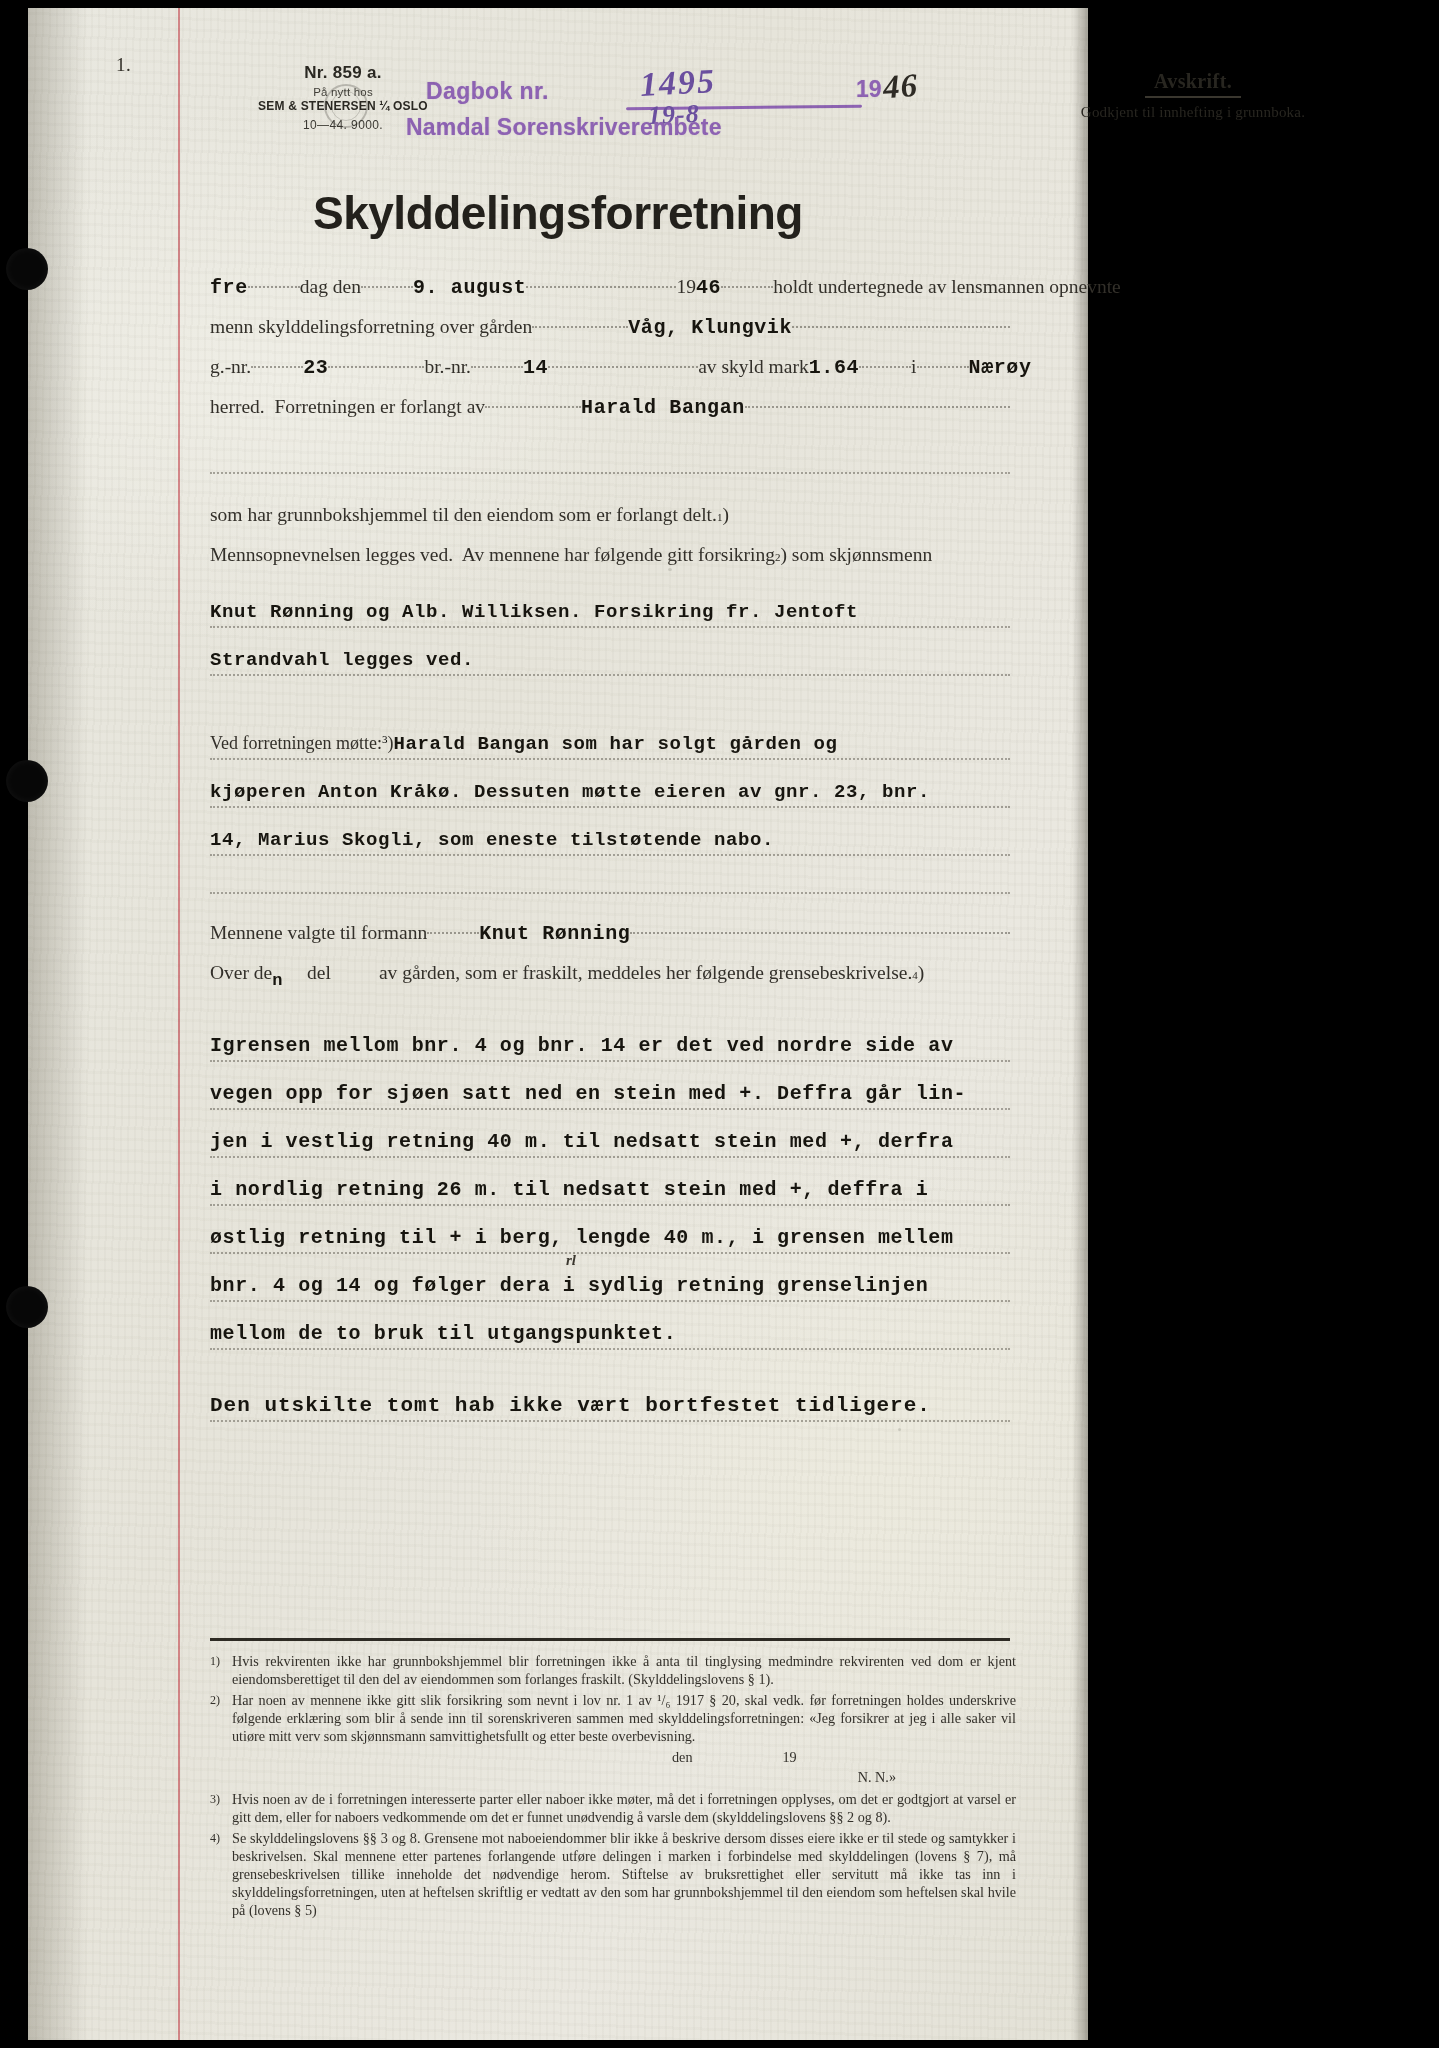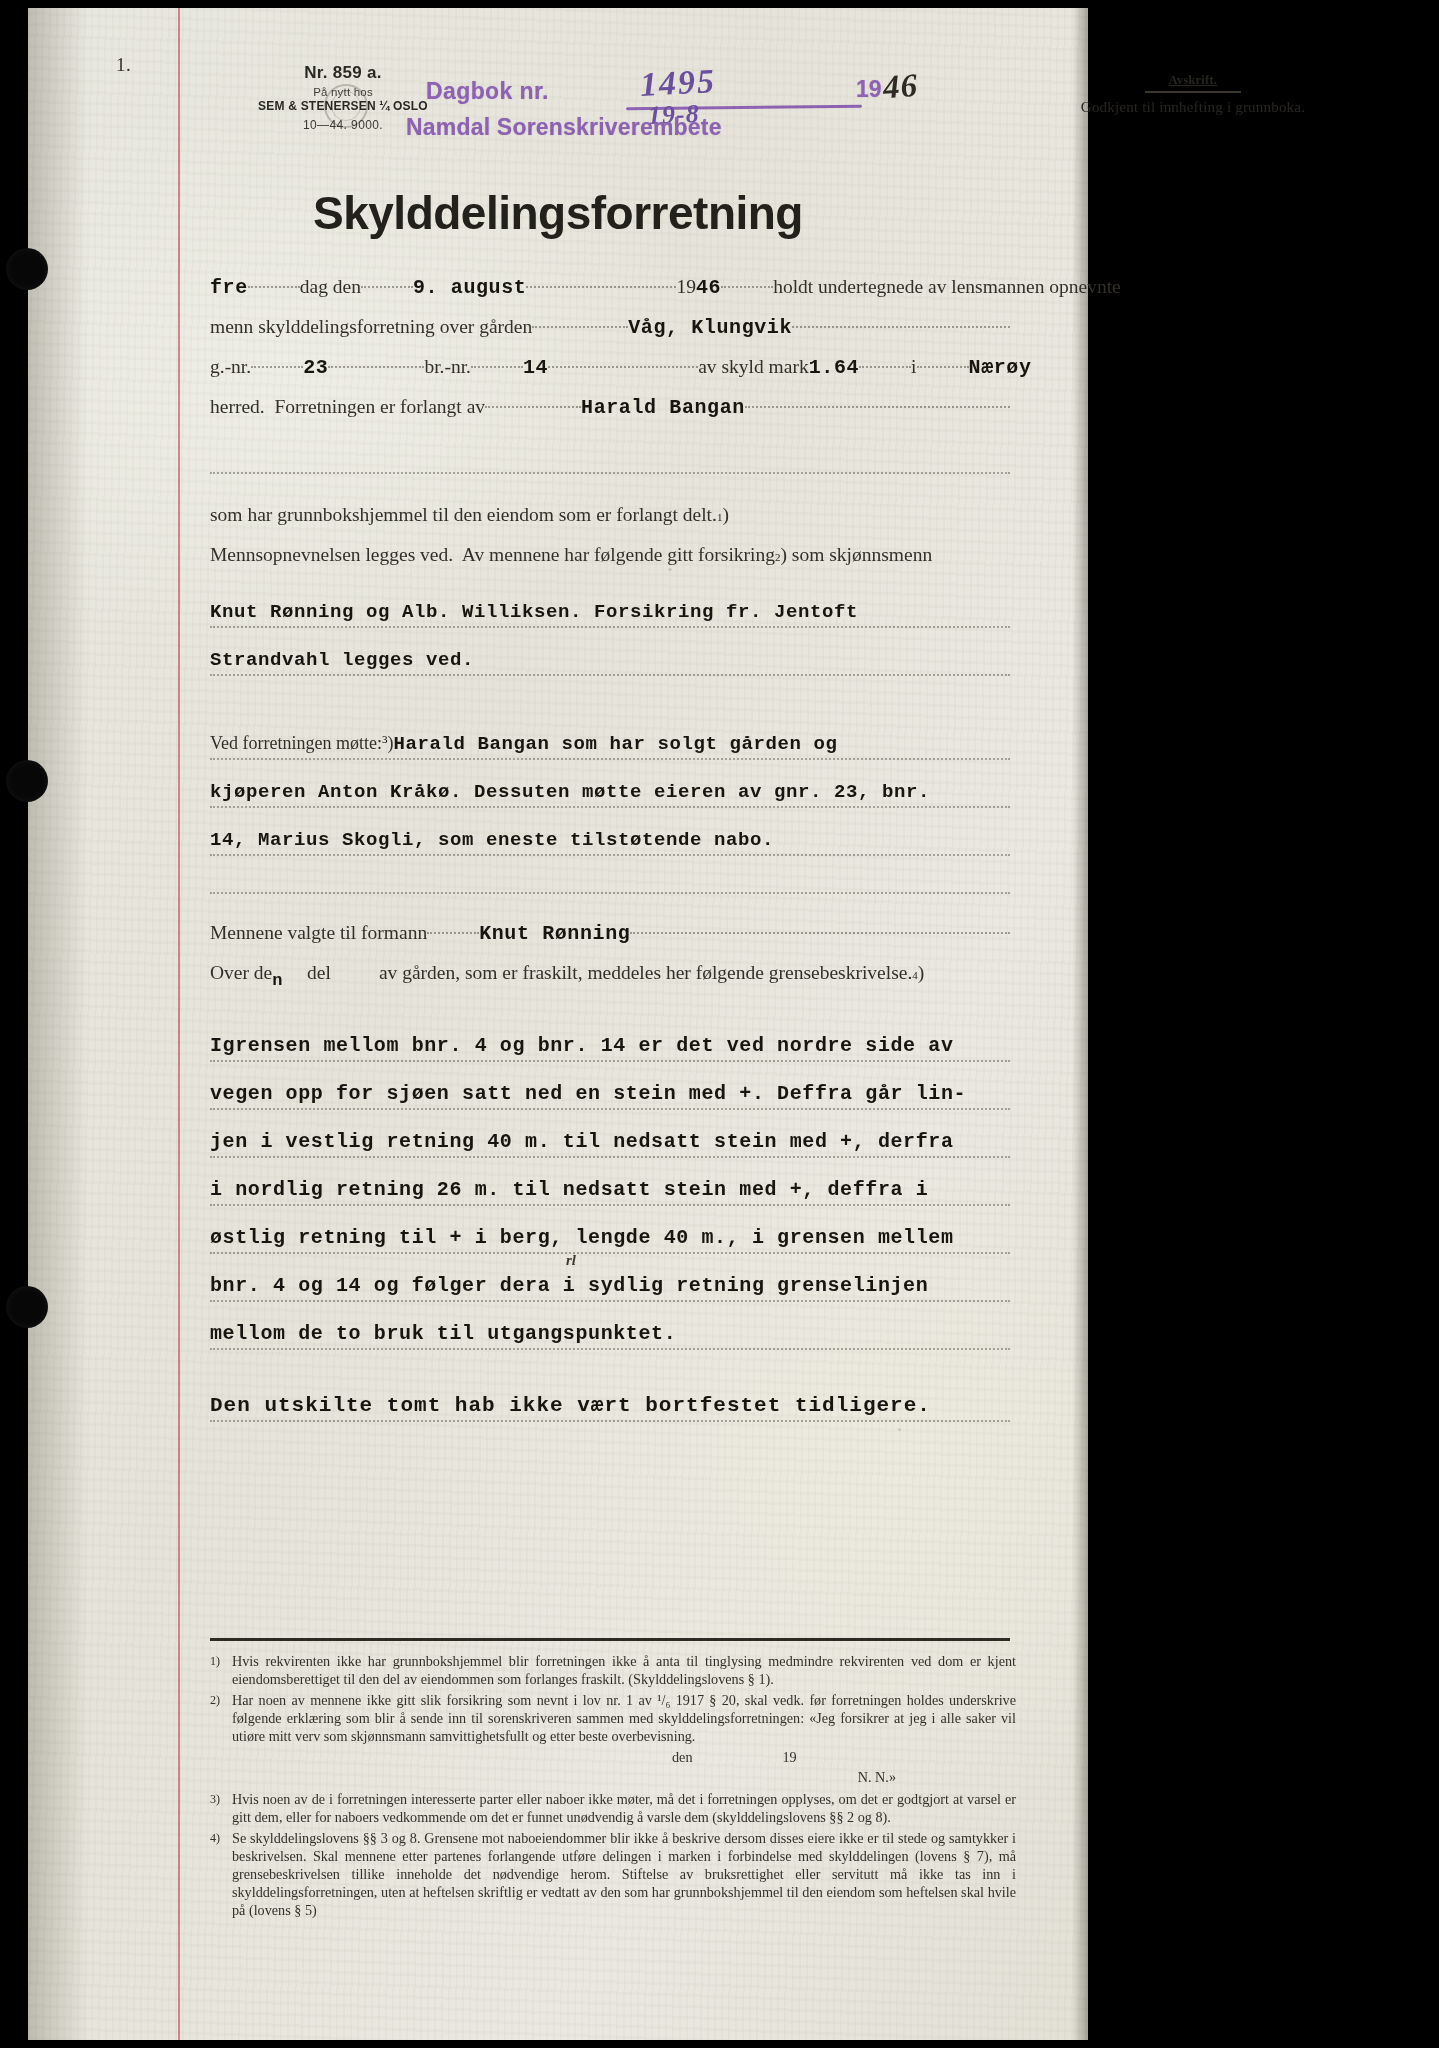--- a/index.html
+++ b/index.html
@@ -127,21 +127,21 @@
   .stamp-underline {
     position:absolute; left: 598px; top: 98px; width: 236px; height: 3px;
     background:#8e63b4; border-radius:2px; transform: rotate(-.6deg);
   }
 
   
   .avskrift {
     position:absolute; left: 1000px; top: 62px; width: 330px; text-align:center;
     font-family:"Liberation Serif", serif; color:#282620;
   }
-  .avskrift .ttl { font-size:12px; font-weight:700; letter-spacing:.4px; display:inline-block;text-decoration:underline; }
+  .avskrift .ttl { font-size:20px; font-weight:700; letter-spacing:.4px; display:inline-block; }
   .avskrift .rule { width: 96px; height:2px; background:#3a372f; margin: 3px auto 6px auto; }
   .avskrift .sub { font-size: 15px; letter-spacing:.2px; }
 
   
   .doc-title {
     position:absolute; left:0; top: 178px; width: 1060px;
     text-align:center;
     font-family:"Liberation Sans", sans-serif;
     font-weight:700;
     font-size: 46px;

